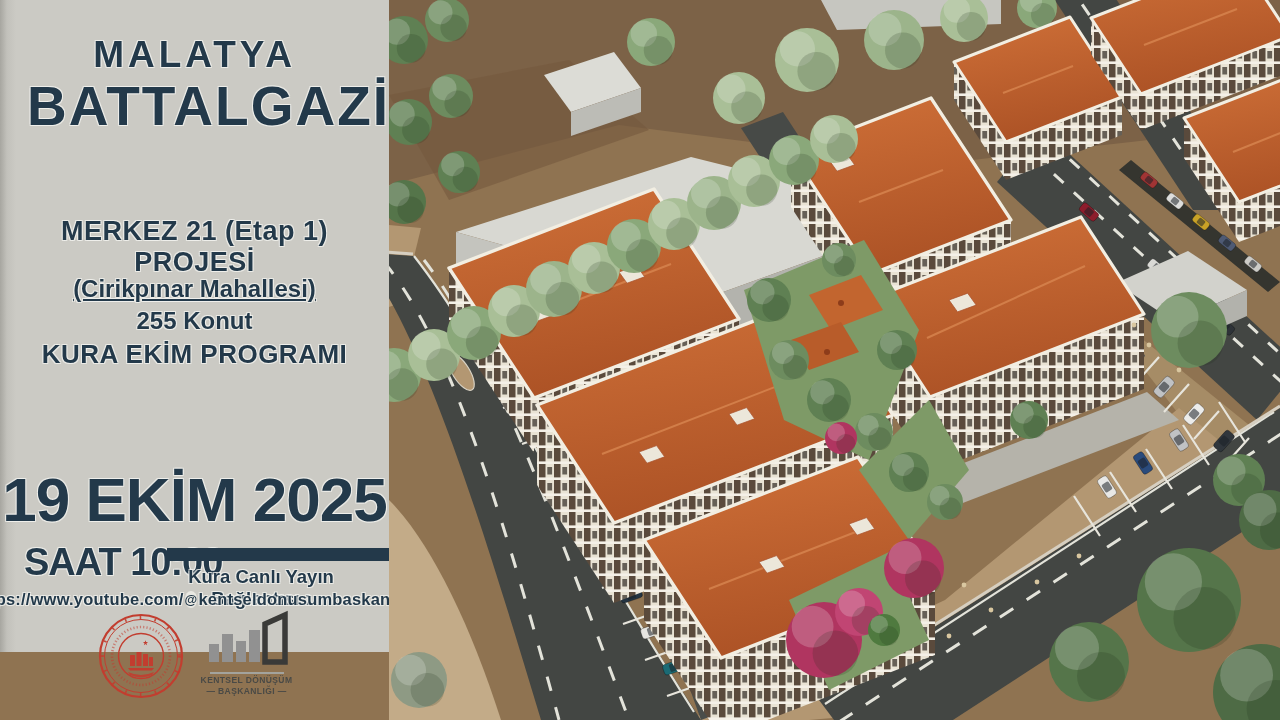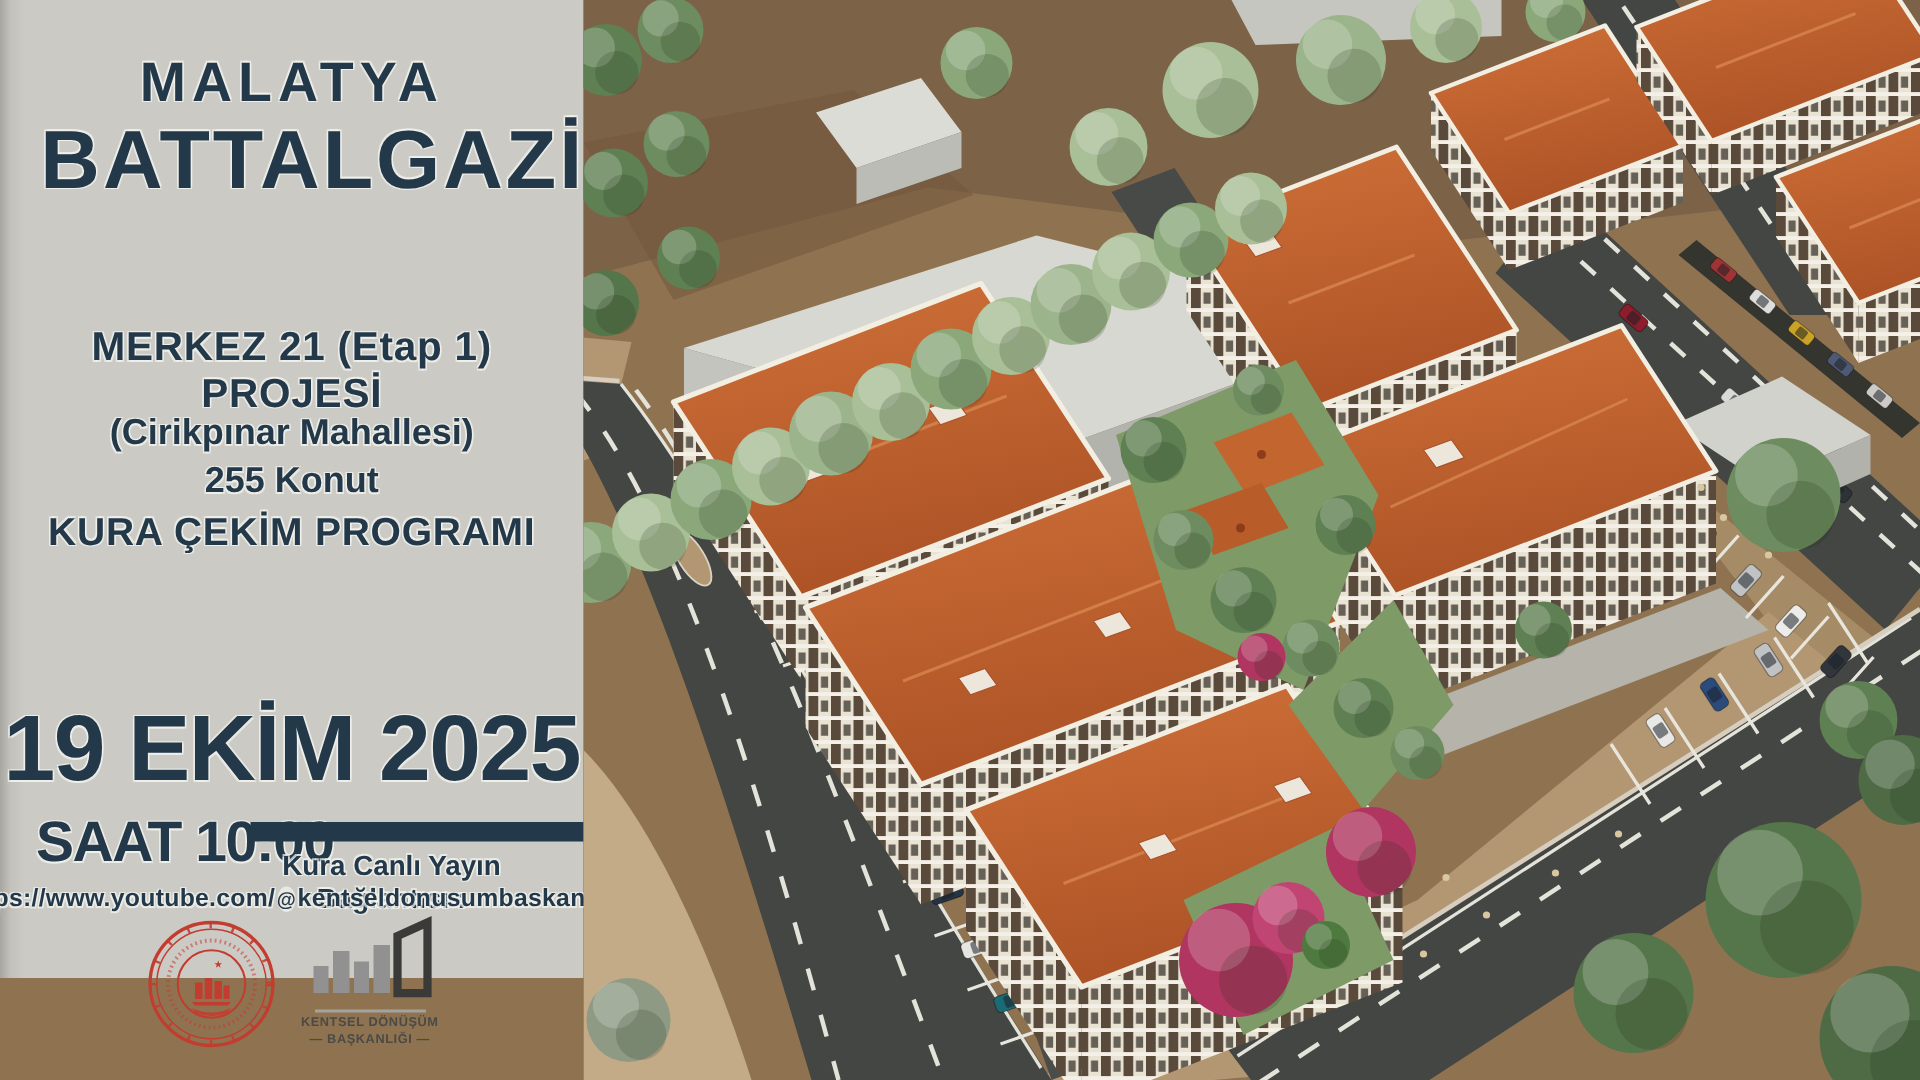--- a/index.html
+++ b/index.html
@@ -8,21 +8,21 @@
   
   .panel{position:absolute;left:0;top:0;width:389px;height:652px;
     background:linear-gradient(90deg,#a7a6a0 0,#c2c1bb 7px,#cbcac4 16px,#cbcac4 100%);
     border-right:1px solid #9d9c96;}
   .t{position:absolute;width:100%;text-align:center;color:#23394a;font-weight:bold;
     text-shadow:-1px -1px 0 rgba(242,242,237,.75),1px -1px 0 rgba(242,242,237,.75),
                 -1px 1px 0 rgba(242,242,237,.75),1px 1px 0 rgba(242,242,237,.75);}
   .city{top:34px;font-size:37px;letter-spacing:4px;}
   .district{top:74px;font-size:55px;letter-spacing:2px;margin-left:14px;}
   .project{top:216px;font-size:27px;letter-spacing:0.5px;}
-  .neigh{top:275px;font-size:24px;}
+  .neigh{top:275px;font-size:24px;text-decoration:underline;}
   .units{top:307px;font-size:24px;}
   .program{top:339px;font-size:26px;letter-spacing:0.5px;}
   .date{top:464px;font-size:62px;letter-spacing:-1px;}
   .time{top:541px;left:24px;width:auto;text-align:left;font-size:38px;letter-spacing:-1px;}
   .accent-bar{position:absolute;left:167px;top:548px;width:222px;height:13px;background:#23394a;}
   .stream{top:566px;left:152px;width:218px;font-size:18.5px;}
   .url{top:590px;left:0;width:100%;font-size:16.5px;letter-spacing:0.2px;display:flex;
        justify-content:center;align-items:center;gap:1px;}
   .at{display:inline-flex;width:17px;height:17px;border-radius:50%;background:#e9e8e2;
       color:#23394a;font-size:13px;align-items:center;justify-content:center;font-weight:bold;
@@ -39,21 +39,21 @@
 <body>
 
 <div class="poster">
 
   <div class="panel">
     <div class="t city">MALATYA</div>
     <div class="t district">BATTALGAZİ</div>
     <div class="t project">MERKEZ 21 (Etap 1) PROJESİ</div>
     <div class="t neigh">(Cirikpınar Mahallesi)</div>
     <div class="t units">255 Konut</div>
-    <div class="t program">KURA ÇEKİM PROGRAMI</div>
+    <div class="t program">KURA EKİM PROGRAMI</div>
     <div class="t date">19 EKİM 2025</div>
     <div class="t time">SAAT 10:00</div>
     <div class="accent-bar"></div>
     <div class="t stream">Kura Canlı Yayın Bağlantısı :</div>
     <div class="t url">
       <span>https://www.youtube.com/</span>
         <span class="at">@</span>
         <span>kentseldonusumbaskanligi</span>
     </div>
 

